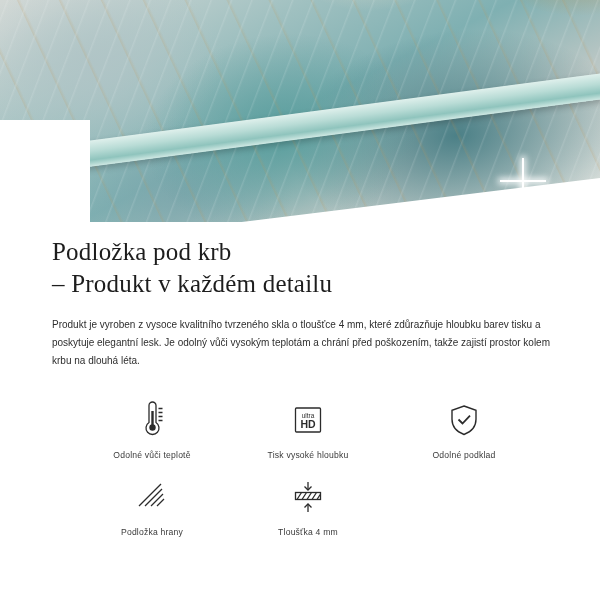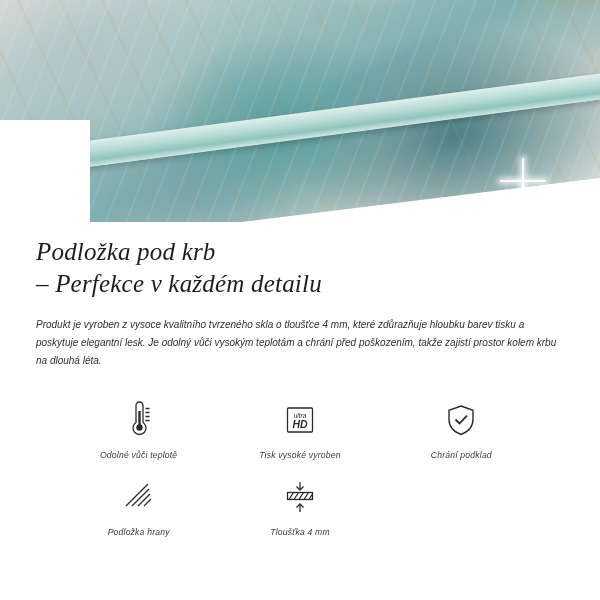--- a/index.html
+++ b/index.html
@@ -115,22 +115,21 @@
     height: 2px;
     margin-left: -23px;
     margin-top: -1px;
     box-shadow: 0 0 6px 2px rgba(255,255,255,0.9);
   }
   .sparkle.s1 { left: 500px; top: 158px; }
   .sparkle.s2 { left: 534px; top: 178px; transform: scale(0.62); }
 
   
   .content {
-    padding: 14px 36px 0 36px;
-    font-style: italic;
+    padding: 14px 36px 0 52px;
   }
   .headline {
     font-family: "Liberation Serif", serif;
     font-size: 25px;
     line-height: 1.28;
     color: #1d1d1d;
     font-weight: 400;
     margin: 0 0 16px 0;
     letter-spacing: 0.2px;
   }
@@ -184,21 +183,21 @@
     <div class="hero-edge"></div>
     <div class="hero-mask-bottom"></div>
     <div class="hero-mask-left"></div>
     <div class="sparkle s1"></div>
     <div class="sparkle s2"></div>
   </div>
 
   <div class="content">
     <h1 class="headline">
       <span>Podložka pod krb</span>
-      <span class="l2">– Perfekce v každém detailu</span>
+      <span class="l2">– Produkt v každém detailu</span>
     </h1>
     <p class="paragraph">Produkt je vyroben z vysoce kvalitního tvrzeného skla o tloušťce 4 mm, které zdůrazňuje hloubku barev tisku a poskytuje elegantní lesk. Je odolný vůči vysokým teplotám a chrání před poškozením, takže zajistí prostor kolem krbu na dlouhá léta.</p>
 
     <div class="features">
 
       <div class="feature">
         <div class="feature-icon">
           <svg width="42" height="42" viewBox="0 0 42 42" fill="none" stroke="#2b2b2b" stroke-width="1.3">
             <path d="M18 6.5a3.5 3.5 0 0 1 7 0v17a6.5 6.5 0 1 1-7 0z"></path>
             <circle cx="21.5" cy="28.5" r="3.2" fill="#2b2b2b" stroke="none"></circle>
@@ -210,31 +209,31 @@
       </div>
 
       <div class="feature">
         <div class="feature-icon">
           <svg width="42" height="42" viewBox="0 0 42 42" fill="none" stroke="#2b2b2b" stroke-width="1.3">
             <rect x="8.5" y="9" width="25" height="24" rx="1"></rect>
             <text x="21" y="19" font-family="Liberation Sans, sans-serif" font-size="6.4" fill="#2b2b2b" stroke="none" text-anchor="middle">ultra</text>
             <text x="21" y="29" font-family="Liberation Sans, sans-serif" font-size="10.5" font-weight="bold" fill="#2b2b2b" stroke="none" text-anchor="middle">HD</text>
           </svg>
         </div>
-        <div class="feature-label">Tisk vysoké vyroben</div>
+        <div class="feature-label">Tisk vysoké hloubku</div>
       </div>
 
       <div class="feature">
         <div class="feature-icon">
           <svg width="42" height="42" viewBox="0 0 42 42" fill="none" stroke="#2b2b2b" stroke-width="1.4">
             <path d="M21 7l12 4.3v9c0 7.6-5 12.6-12 15.2-7-2.6-12-7.6-12-15.2v-9z"></path>
             <path d="M15.5 20.5l4 4 7.5-7.8" stroke-width="1.8"></path>
           </svg>
         </div>
-        <div class="feature-label">Chrání podklad</div>
+        <div class="feature-label">Odolné podklad</div>
       </div>
 
 
       <div class="feature">
         <div class="feature-icon">
           <svg width="42" height="42" viewBox="0 0 42 42" fill="none" stroke="#2b2b2b" stroke-width="1.3">
             <path d="M8 30L30 8"></path>
             <path d="M14 30L31 13"></path>
             <path d="M20 30L32 18"></path>
             <path d="M26 30L33 23"></path>

